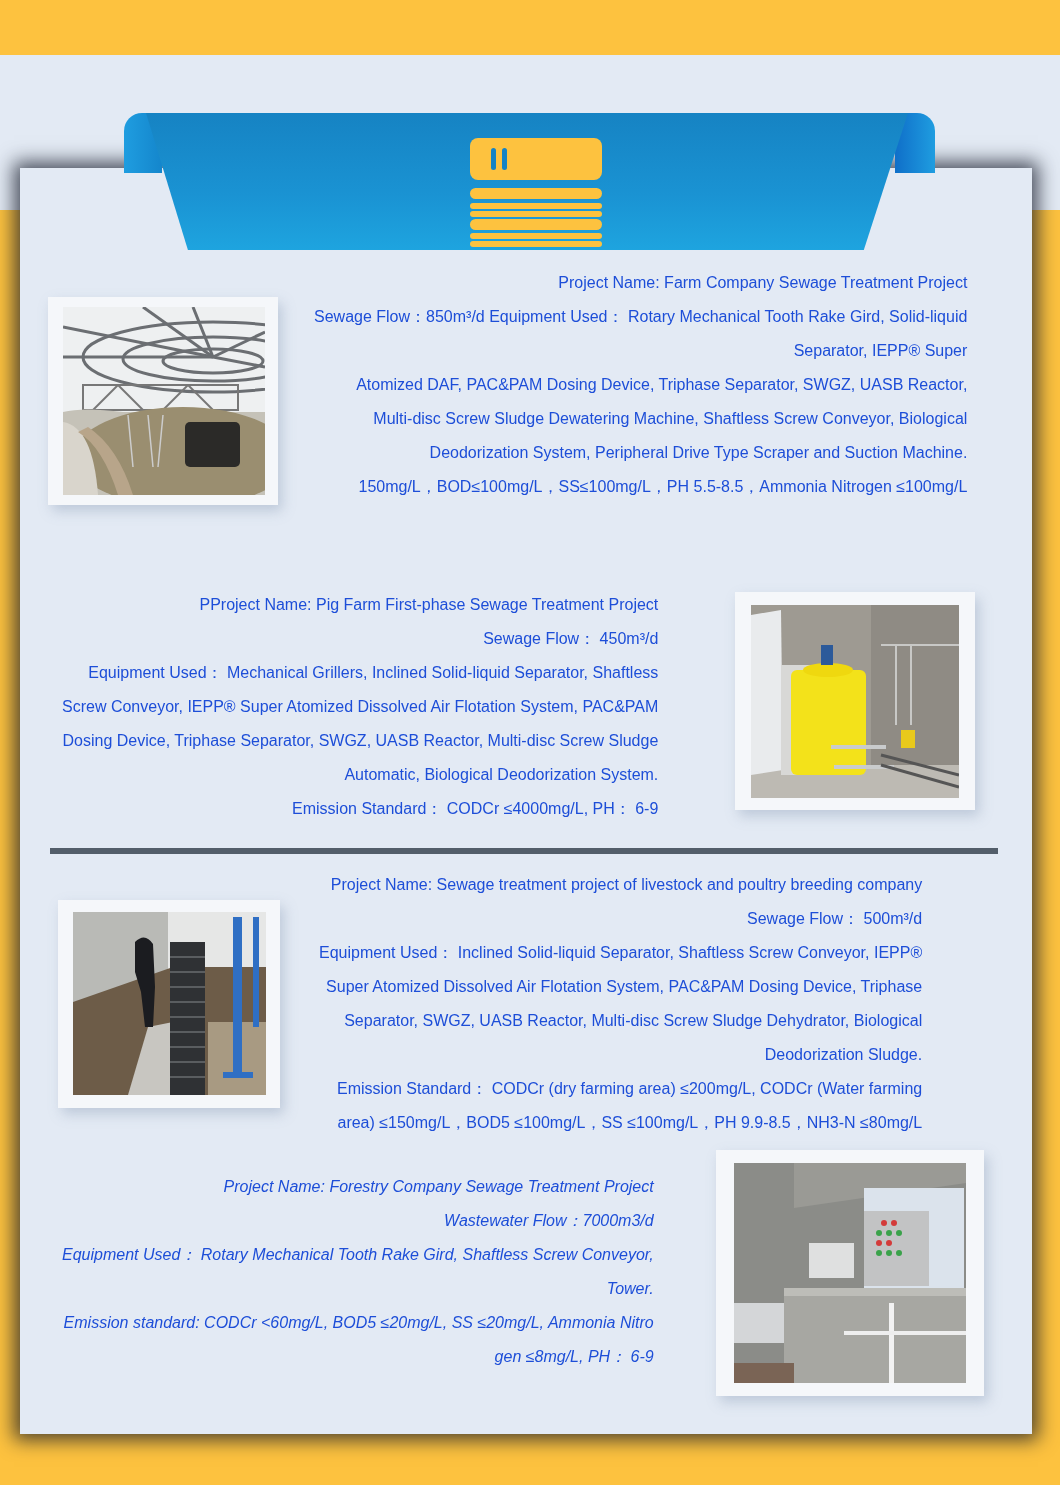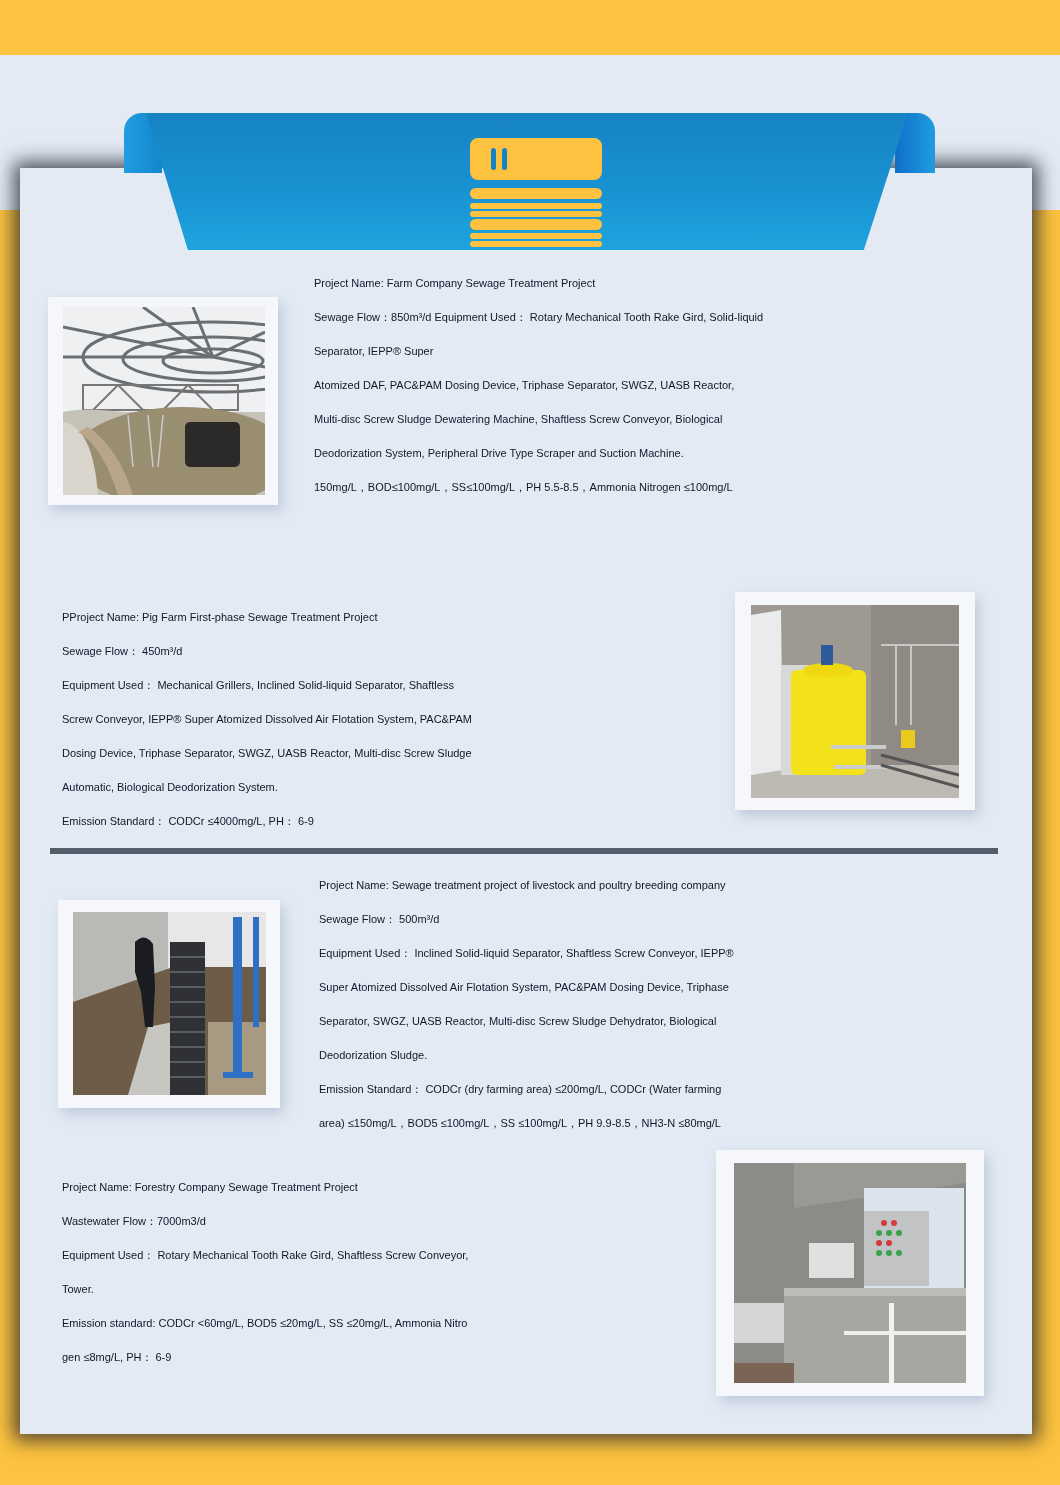--- a/index.html
+++ b/index.html
@@ -41,21 +41,21 @@
   .icon-top {
     position: absolute; left: 0; top: 0; width: 132px; height: 42px;
     background: #fdc23f; border-radius: 8px;
   }
   .icon-top .slot {
     position: absolute; top: 10px; width: 5px; height: 22px; background: #1683c3; border-radius: 3px;
   }
   .icon-bar { position: absolute; left: 0; width: 132px; background: #fdc23f; border-radius: 7px; }
 
   .section-text {
-    position: absolute; font-size: 11px; line-height: 34px; color: #0f172a;
+    position: absolute; font-size: 16px; line-height: 34px; color: #1d4ed8; text-align: right;
   }
   .section-text p { margin: 0; white-space: nowrap; }
 
   .photo-frame {
     position: absolute; background: #f5f7fa;
     box-shadow: 4px 6px 12px rgba(120, 140, 170, 0.35);
   }
   .photo {
     position: absolute; overflow: hidden;
   }
@@ -126,21 +126,21 @@
 <div class="section-text" style="left:314px; top:266px;">
   <p>Project Name: Farm Company Sewage Treatment Project</p>
   <p>Sewage Flow：850m³/d  Equipment Used： Rotary Mechanical Tooth Rake Gird, Solid-liquid</p>
   <p>Separator, IEPP® Super</p>
   <p>Atomized DAF, PAC&amp;PAM Dosing Device, Triphase Separator, SWGZ, UASB Reactor,</p>
   <p>Multi-disc Screw Sludge Dewatering Machine, Shaftless Screw Conveyor, Biological</p>
   <p>Deodorization System, Peripheral Drive Type Scraper and Suction Machine.</p>
   <p>150mg/L，BOD≤100mg/L，SS≤100mg/L，PH 5.5-8.5，Ammonia Nitrogen ≤100mg/L</p>
 </div>
 
-<div class="section-text" style="left:62px; top:588px;margin-top:12px;">
+<div class="section-text" style="left:62px; top:588px;">
   <p>PProject Name: Pig Farm First-phase Sewage Treatment Project</p>
   <p>Sewage Flow： 450m³/d</p>
   <p>Equipment Used： Mechanical Grillers, Inclined Solid-liquid Separator, Shaftless</p>
   <p>Screw Conveyor, IEPP® Super Atomized Dissolved Air Flotation System, PAC&amp;PAM</p>
   <p>Dosing Device, Triphase Separator, SWGZ, UASB Reactor, Multi-disc Screw Sludge</p>
   <p>Automatic, Biological Deodorization System.</p>
   <p>Emission Standard： CODCr ≤4000mg/L, PH： 6-9</p>
 </div>
 <div class="photo-frame" style="left:735px; top:592px; width:240px; height:218px;">
   <div class="photo" style="left:16px; top:13px; width:208px; height:193px;">
@@ -202,21 +202,21 @@
   <p>Project Name: Sewage treatment project of livestock and poultry breeding company</p>
   <p>Sewage Flow： 500m³/d</p>
   <p>Equipment Used： Inclined Solid-liquid Separator, Shaftless Screw Conveyor, IEPP®</p>
   <p>Super Atomized Dissolved Air Flotation System, PAC&amp;PAM Dosing Device, Triphase</p>
   <p>Separator, SWGZ, UASB Reactor, Multi-disc Screw Sludge Dehydrator, Biological</p>
   <p>Deodorization Sludge.</p>
   <p>Emission Standard：  CODCr (dry farming area) ≤200mg/L, CODCr (Water farming</p>
   <p>area) ≤150mg/L，BOD5 ≤100mg/L，SS ≤100mg/L，PH 9.9-8.5，NH3-N ≤80mg/L</p>
 </div>
 
-<div class="section-text" style="left:62px; top:1170px;">
+<div class="section-text" style="left:62px; top:1170px;font-style:italic;">
   <p>Project Name: Forestry Company Sewage Treatment Project</p>
   <p>Wastewater Flow：7000m3/d</p>
   <p>Equipment Used： Rotary Mechanical Tooth Rake Gird, Shaftless Screw Conveyor,</p>
   <p>Tower.</p>
   <p>Emission standard: CODCr &lt;60mg/L, BOD5 ≤20mg/L, SS ≤20mg/L, Ammonia Nitro</p>
   <p>gen ≤8mg/L, PH： 6-9</p>
 </div>
 <div class="photo-frame" style="left:716px; top:1150px; width:268px; height:246px;">
   <div class="photo" style="left:18px; top:13px; width:232px; height:220px;">
     <svg width="232" height="220" viewBox="0 0 232 220">

